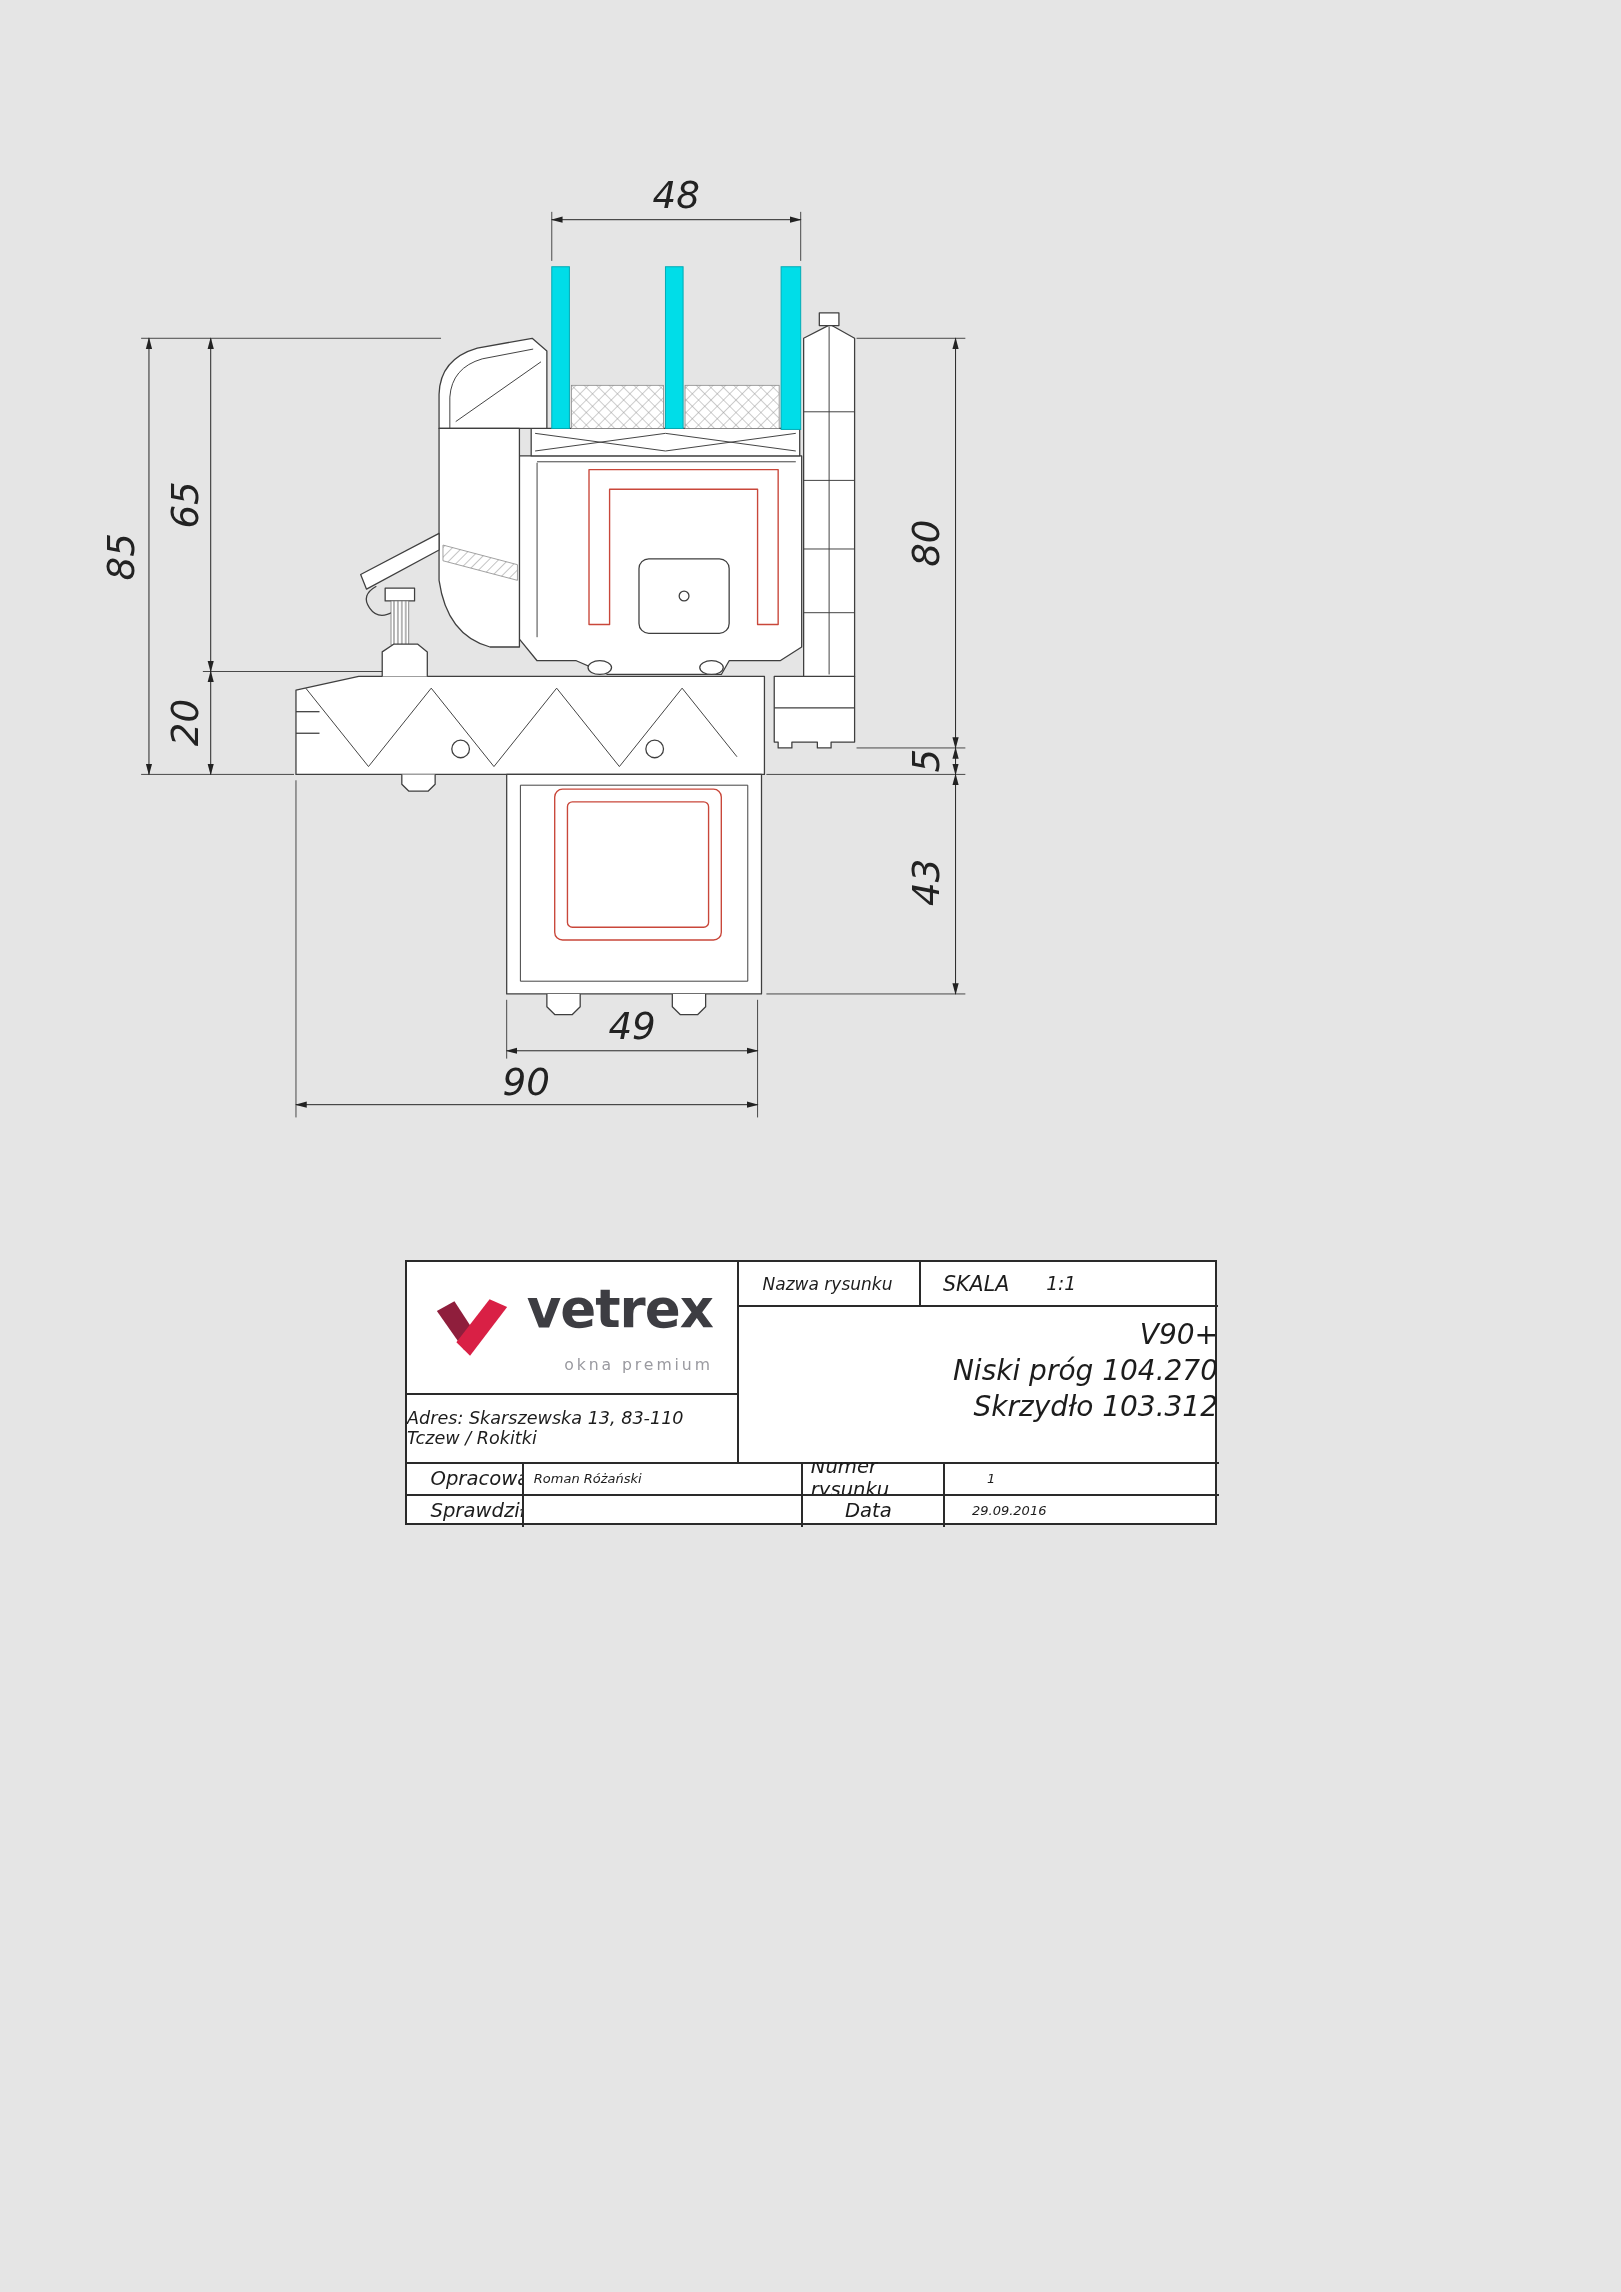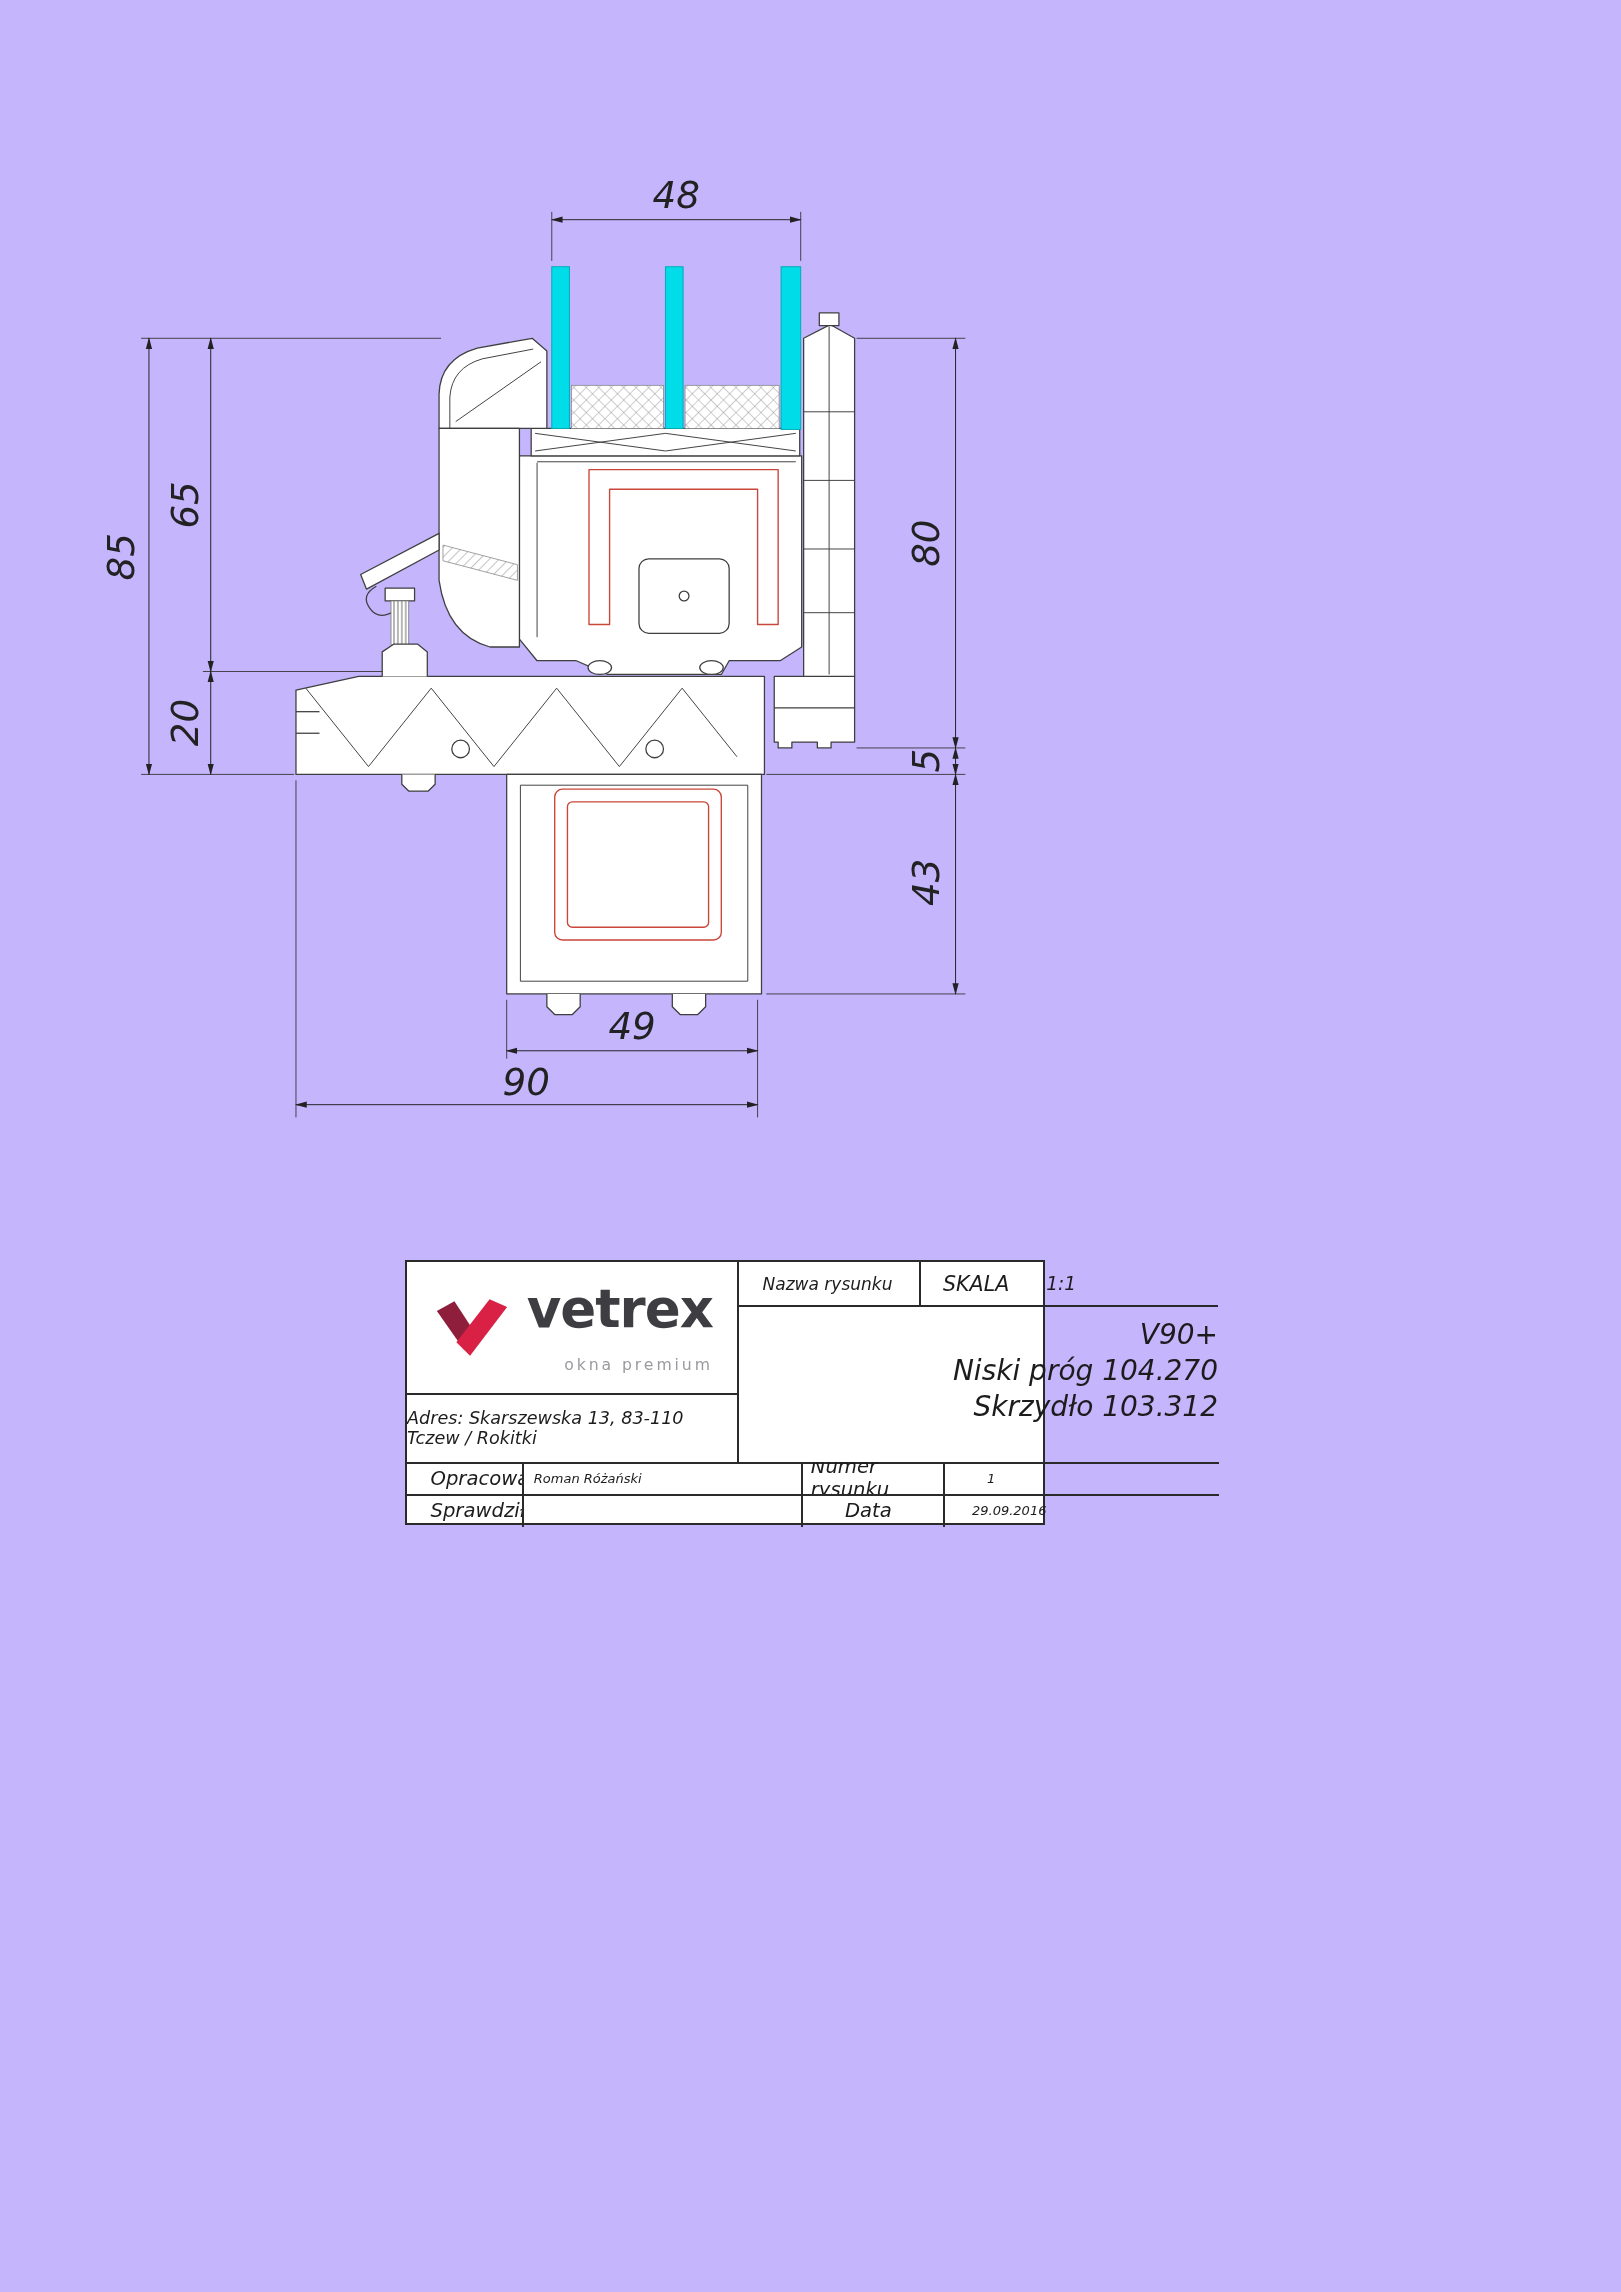--- a/index.html
+++ b/index.html
@@ -1,23 +1,23 @@
 <!DOCTYPE html>
 <html><head>
 <meta charset="utf-8">
 <style>
   * { margin:0; padding:0; box-sizing:border-box; }
   html,body { background:#ffffff; }
   body { font-family:"DejaVu Sans","Liberation Sans",sans-serif; color:#1c1c1c; }
-  .sheet { position:relative; width:1621px; height:2293px; background:#c4b5fd; overflow:hidden; }
+  .sheet { position:relative; width:1621px; height:2293px; background:#e5e5e5; overflow:hidden; }
   .drawing-svg { position:absolute; left:0; top:0; }
   .dim-text { font-family:"DejaVu Sans","Liberation Sans",sans-serif; font-style:italic; font-size:38px; fill:#222; }
 
   
-  .title-block { position:absolute; left:405px; top:1260px; width:640px; height:265px;
+  .title-block { position:absolute; left:405px; top:1260px; width:812px; height:265px;
                  border:2px solid #2a2a2a; font-style:italic; background:#fff; }
   .tb-line { position:absolute; background:#2a2a2a; }
   .tb-cell { position:absolute; display:flex; align-items:center; overflow:hidden; }
   .lbl { font-size:19.6px; }
   .val { font-size:13px; }
 
   .logo-cell { left:0; top:0; width:330px; height:131px; justify-content:center; gap:13.7px; }
   .logo-text { display:flex; flex-direction:column; align-items:flex-end; }
   .logo-name { font-style:normal; font-weight:bold; font-size:53px; line-height:1; color:#3d3d42; letter-spacing:-1px; }
   .logo-tagline { font-style:normal; font-size:15.7px; letter-spacing:2.9px; color:#9a9aa0; margin-top:20px; }

